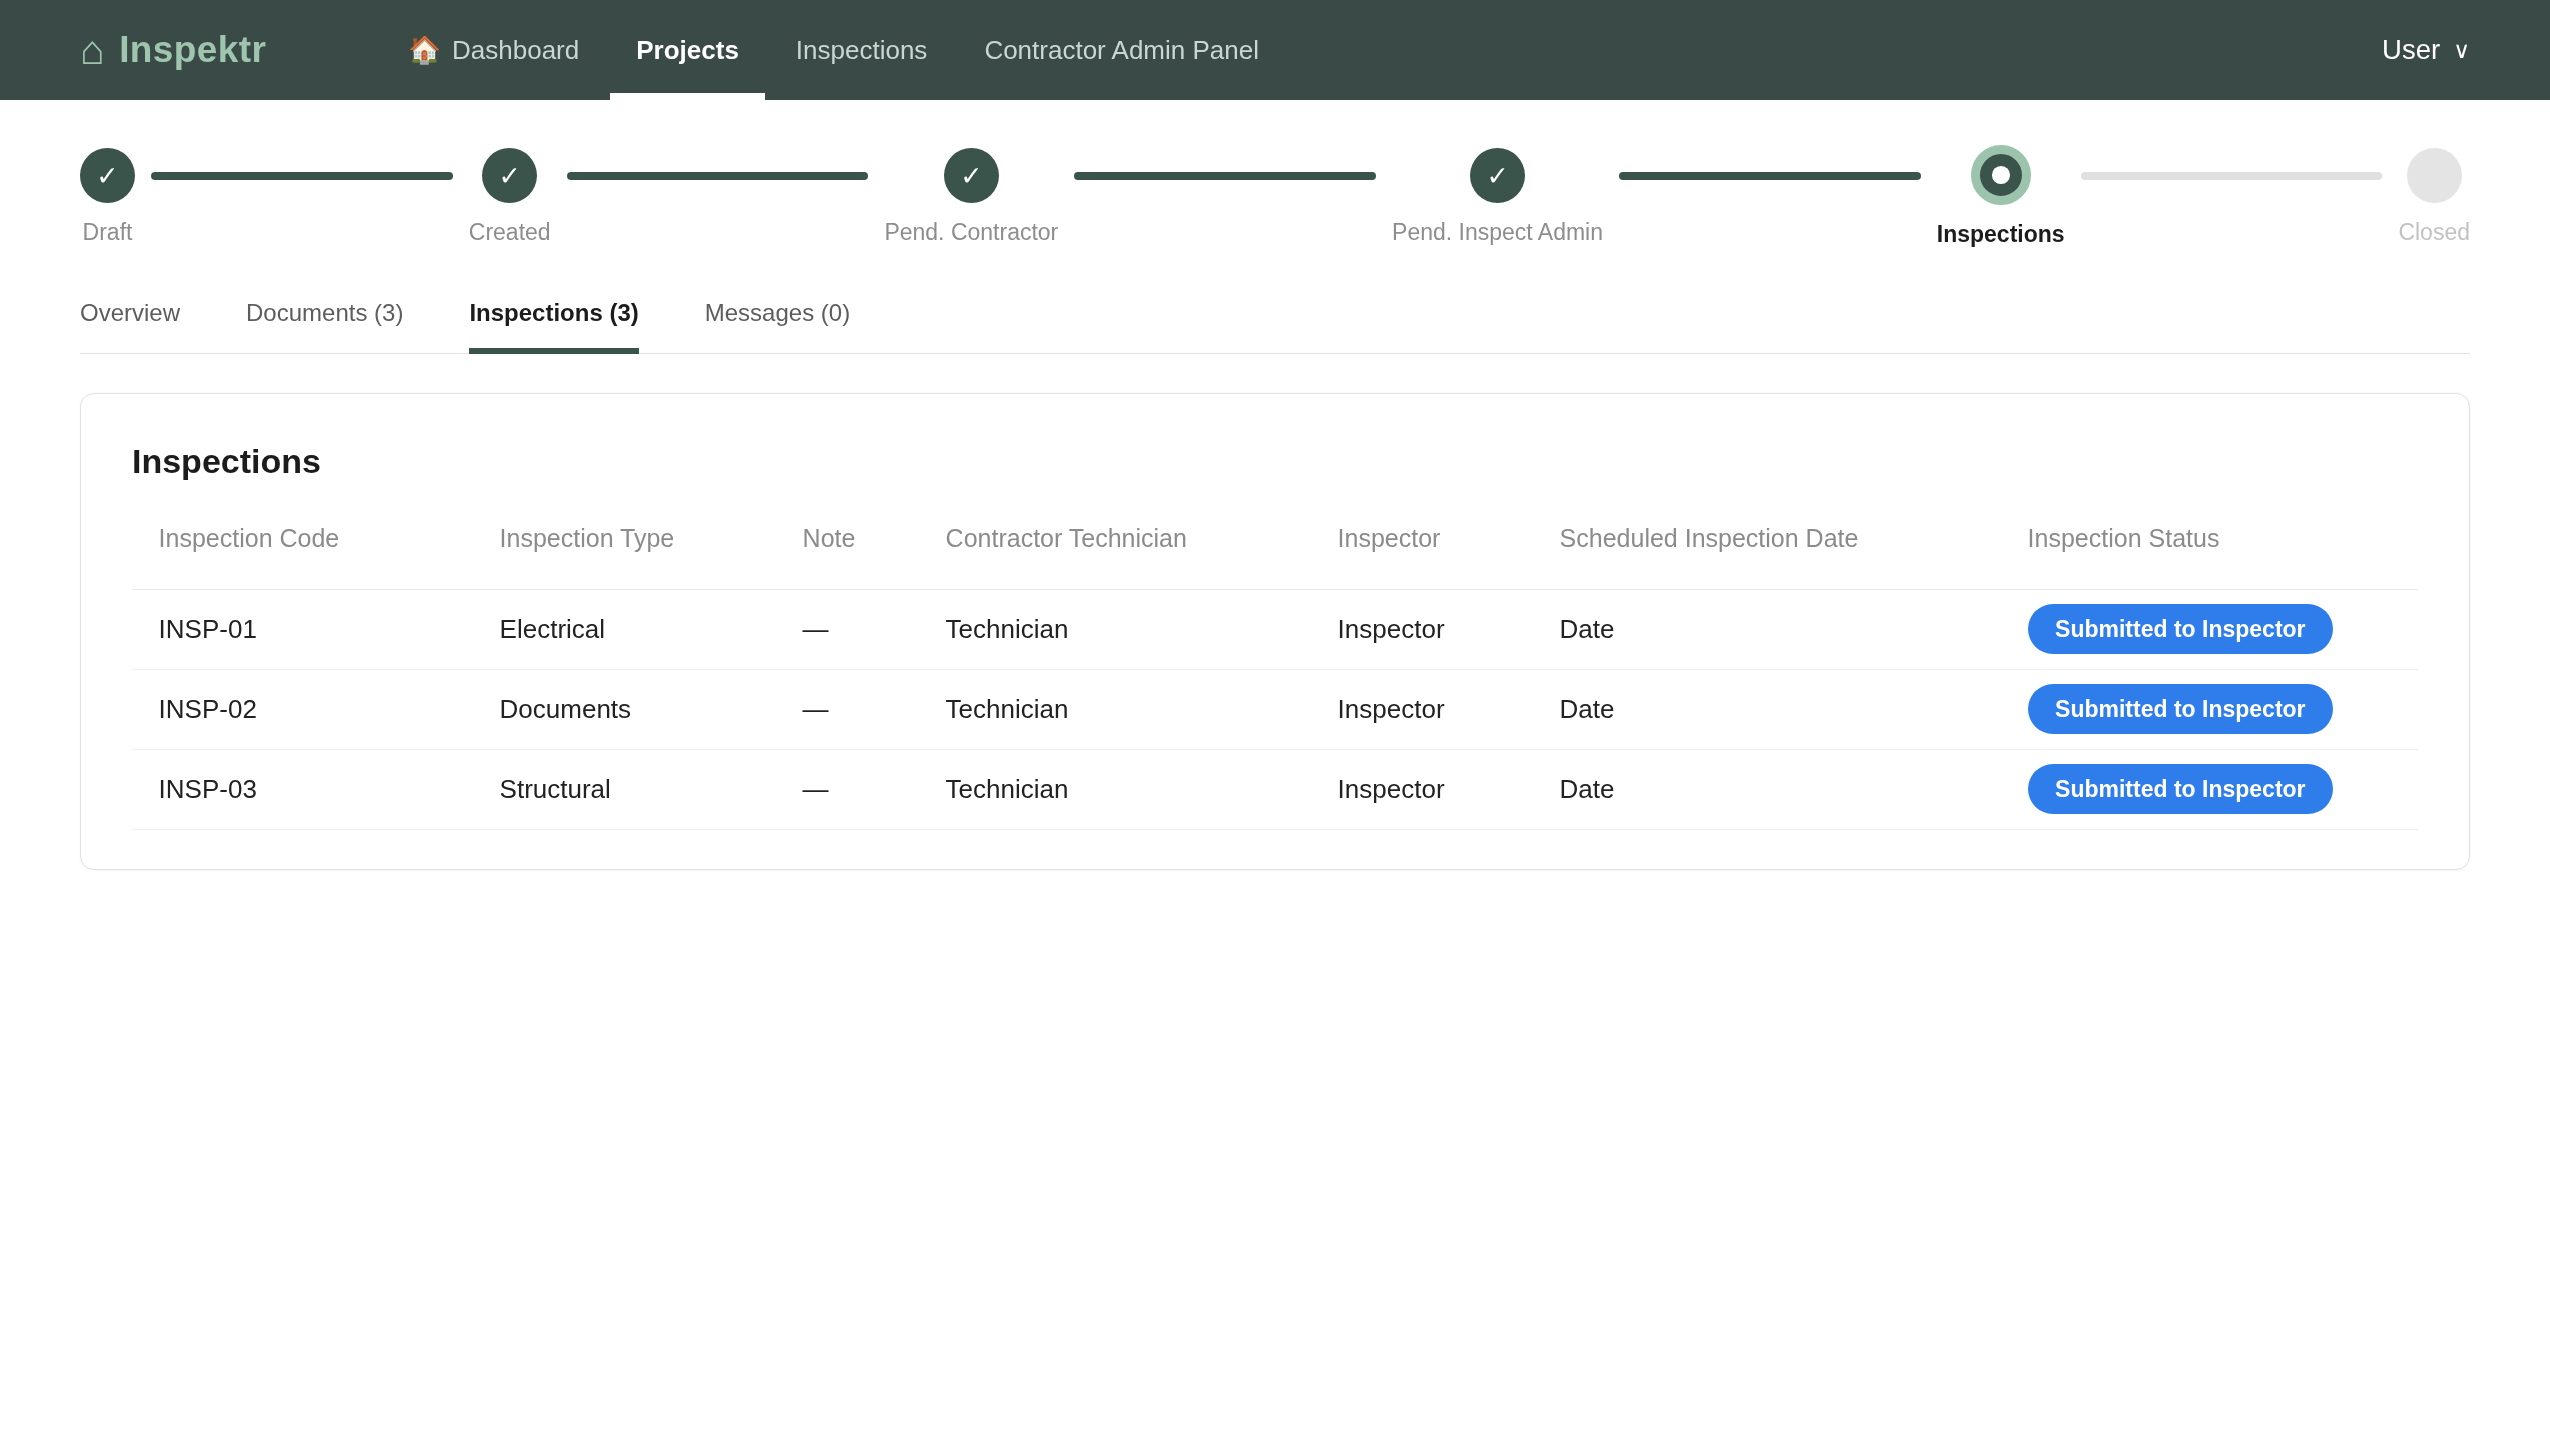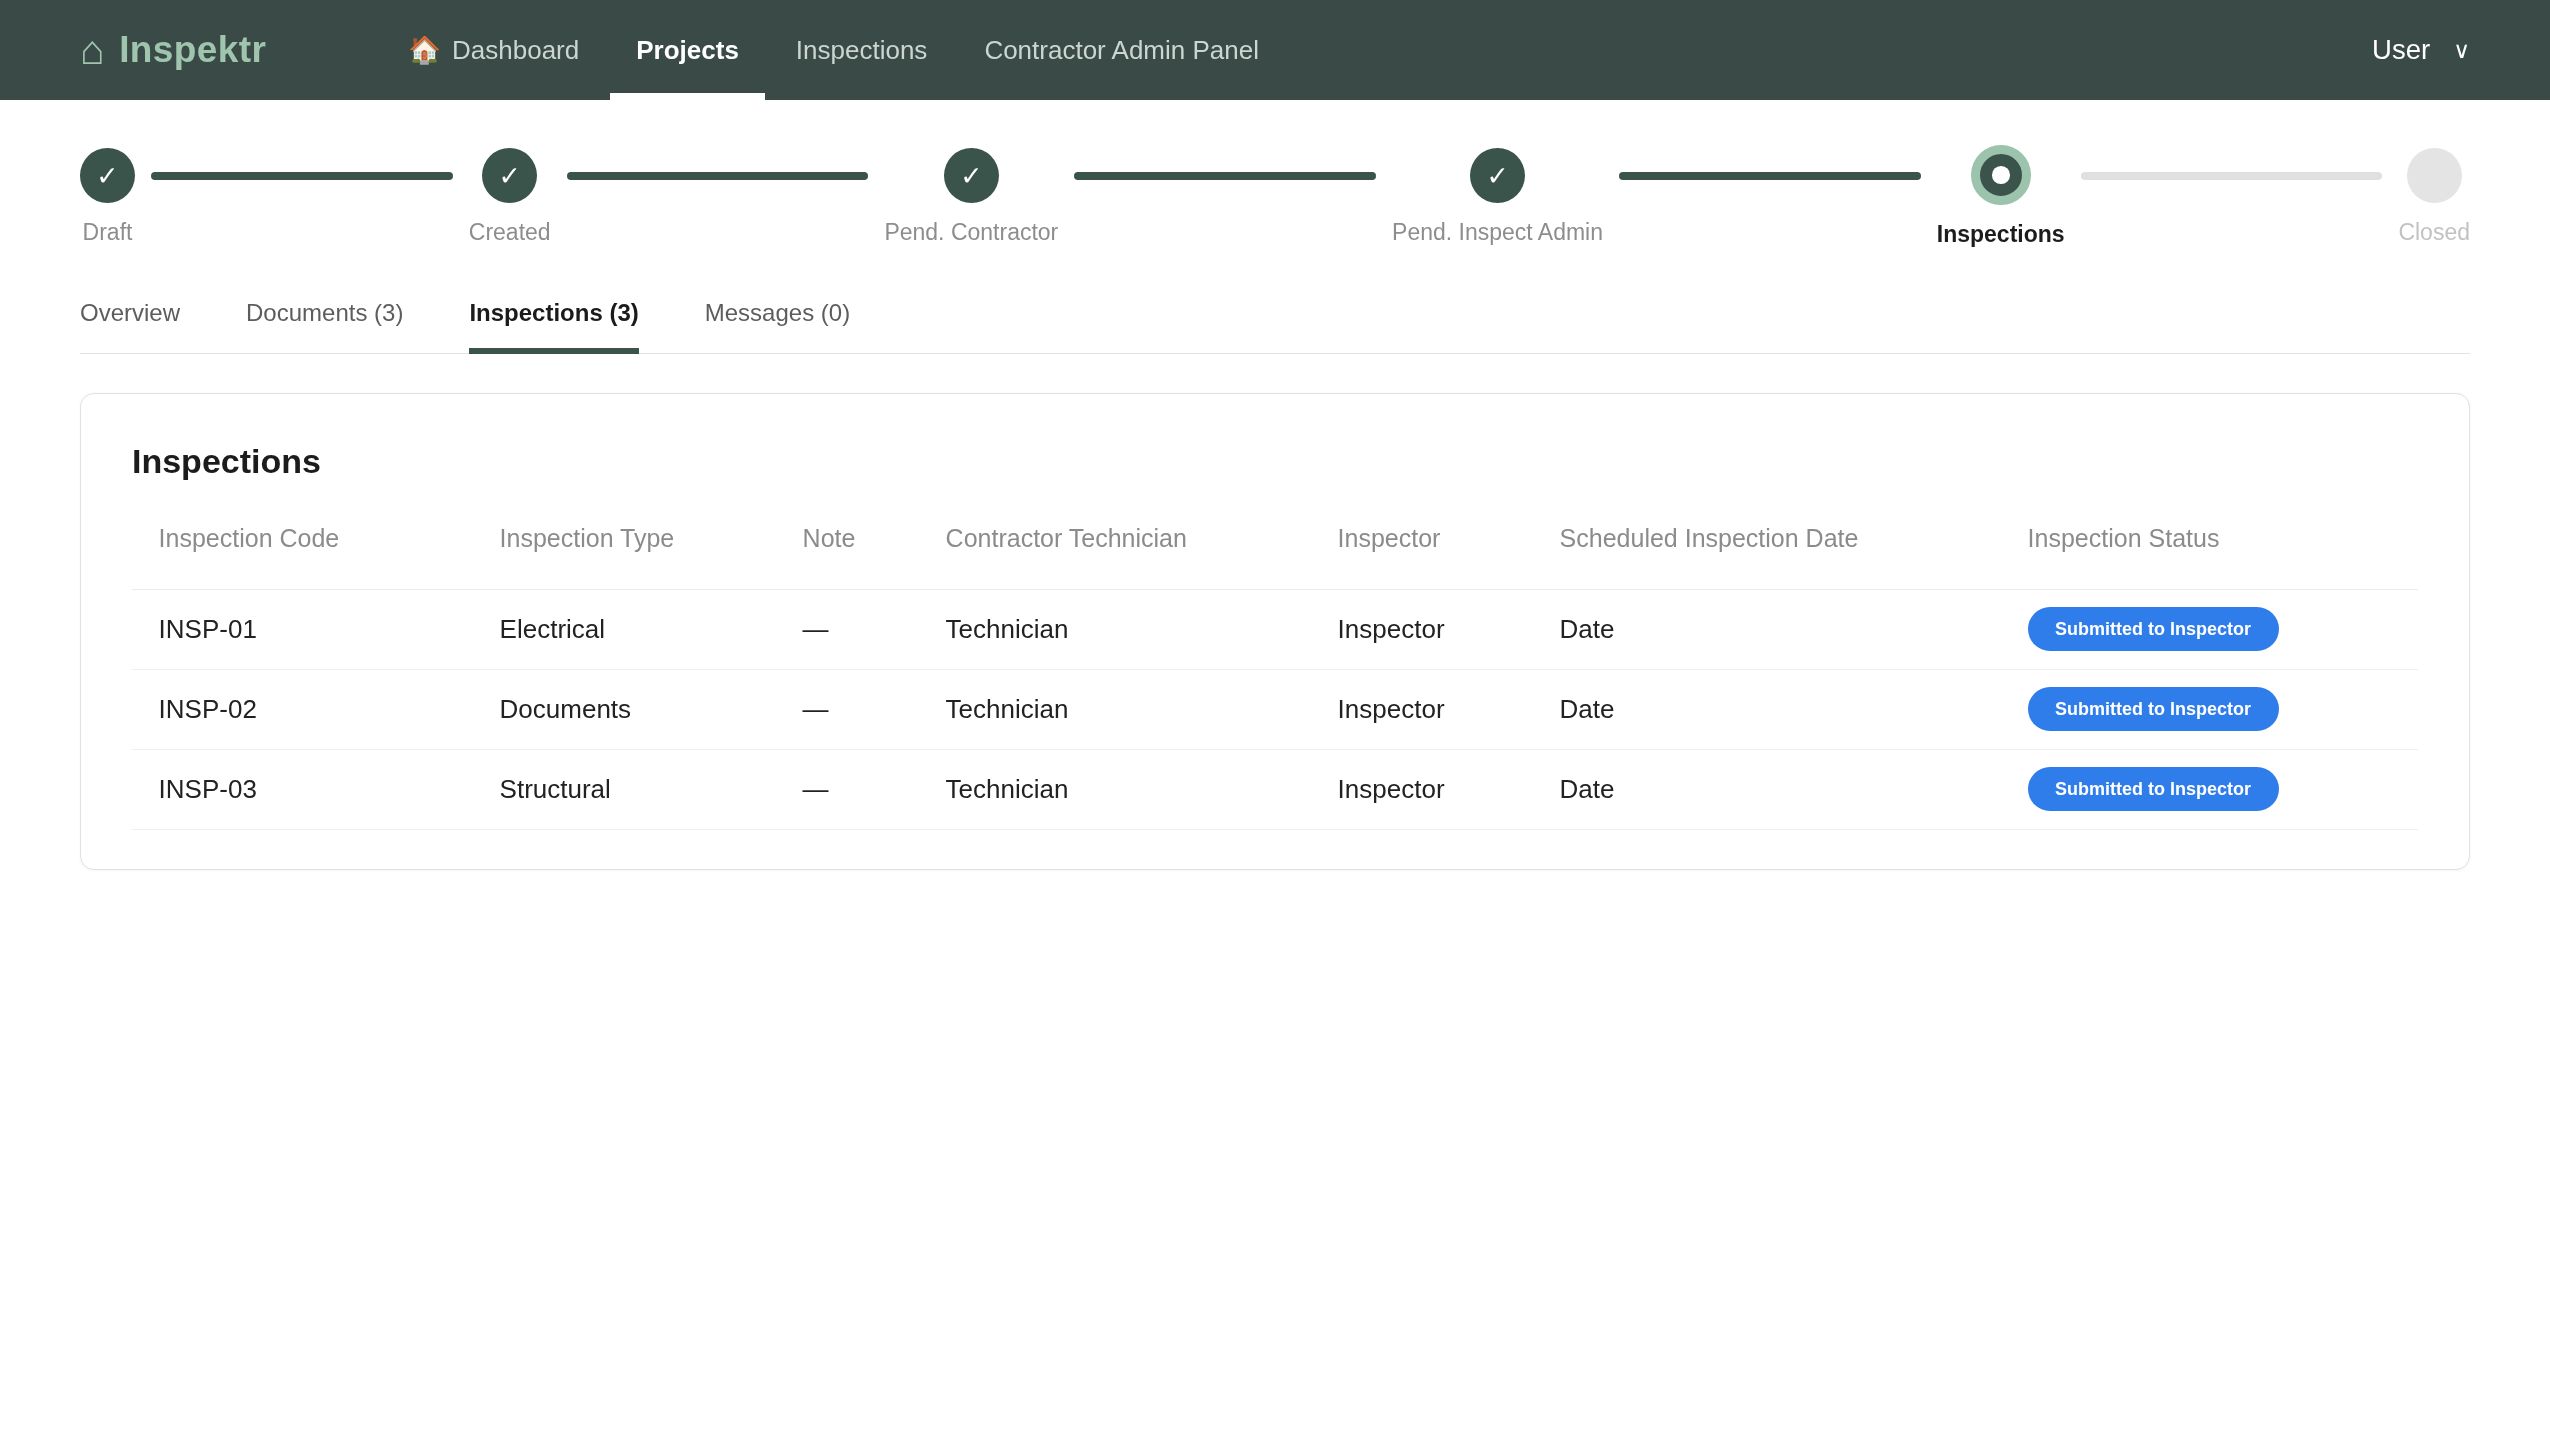--- a/index.html
+++ b/index.html
@@ -42,21 +42,21 @@
   .nav-link.active { color: #ffffff; font-weight: 700; }
   .nav-link.active::after {
     content: "";
     position: absolute;
     left: -26.6px; right: -26.6px;
     bottom: -19.5px; height: 26.6px;
     background: #ffffff;
   }
   .user-menu {
     margin-left: auto;
-    display: flex; align-items: center; gap: 23px;
+    display: flex; align-items: center; gap: 13px;
     color: #ffffff; font-size: 27.5px; cursor: pointer;
   }
   .user-menu .chev { font-size: 23px; margin-top: 1.8px; }
 
   
   .page { padding: 0 80px; }
   .page-title {
     margin-top: 41px;
     font-size: 51px; font-weight: 700;
     color: #263238; letter-spacing: -0.4px;
@@ -154,21 +154,21 @@
     border-bottom: 1.8px solid #eaeaea;
   }
   .t-row {
     height: 80px;
     border-bottom: 1.8px solid #efefef;
     font-size: 26px; color: #222222;
   }
   .status-pill {
     display: inline-block;
     background: #2e7deb; color: #ffffff;
-    font-size: 18px; font-weight: 700;
+    font-size: 23px; font-weight: 700;
     padding: 11.5px 27.5px;
     border-radius: 885px;
     cursor: pointer; white-space: nowrap;
   }
 </style>
 </head>
 <body>
 
 <header class="nav">
   <div class="logo">

